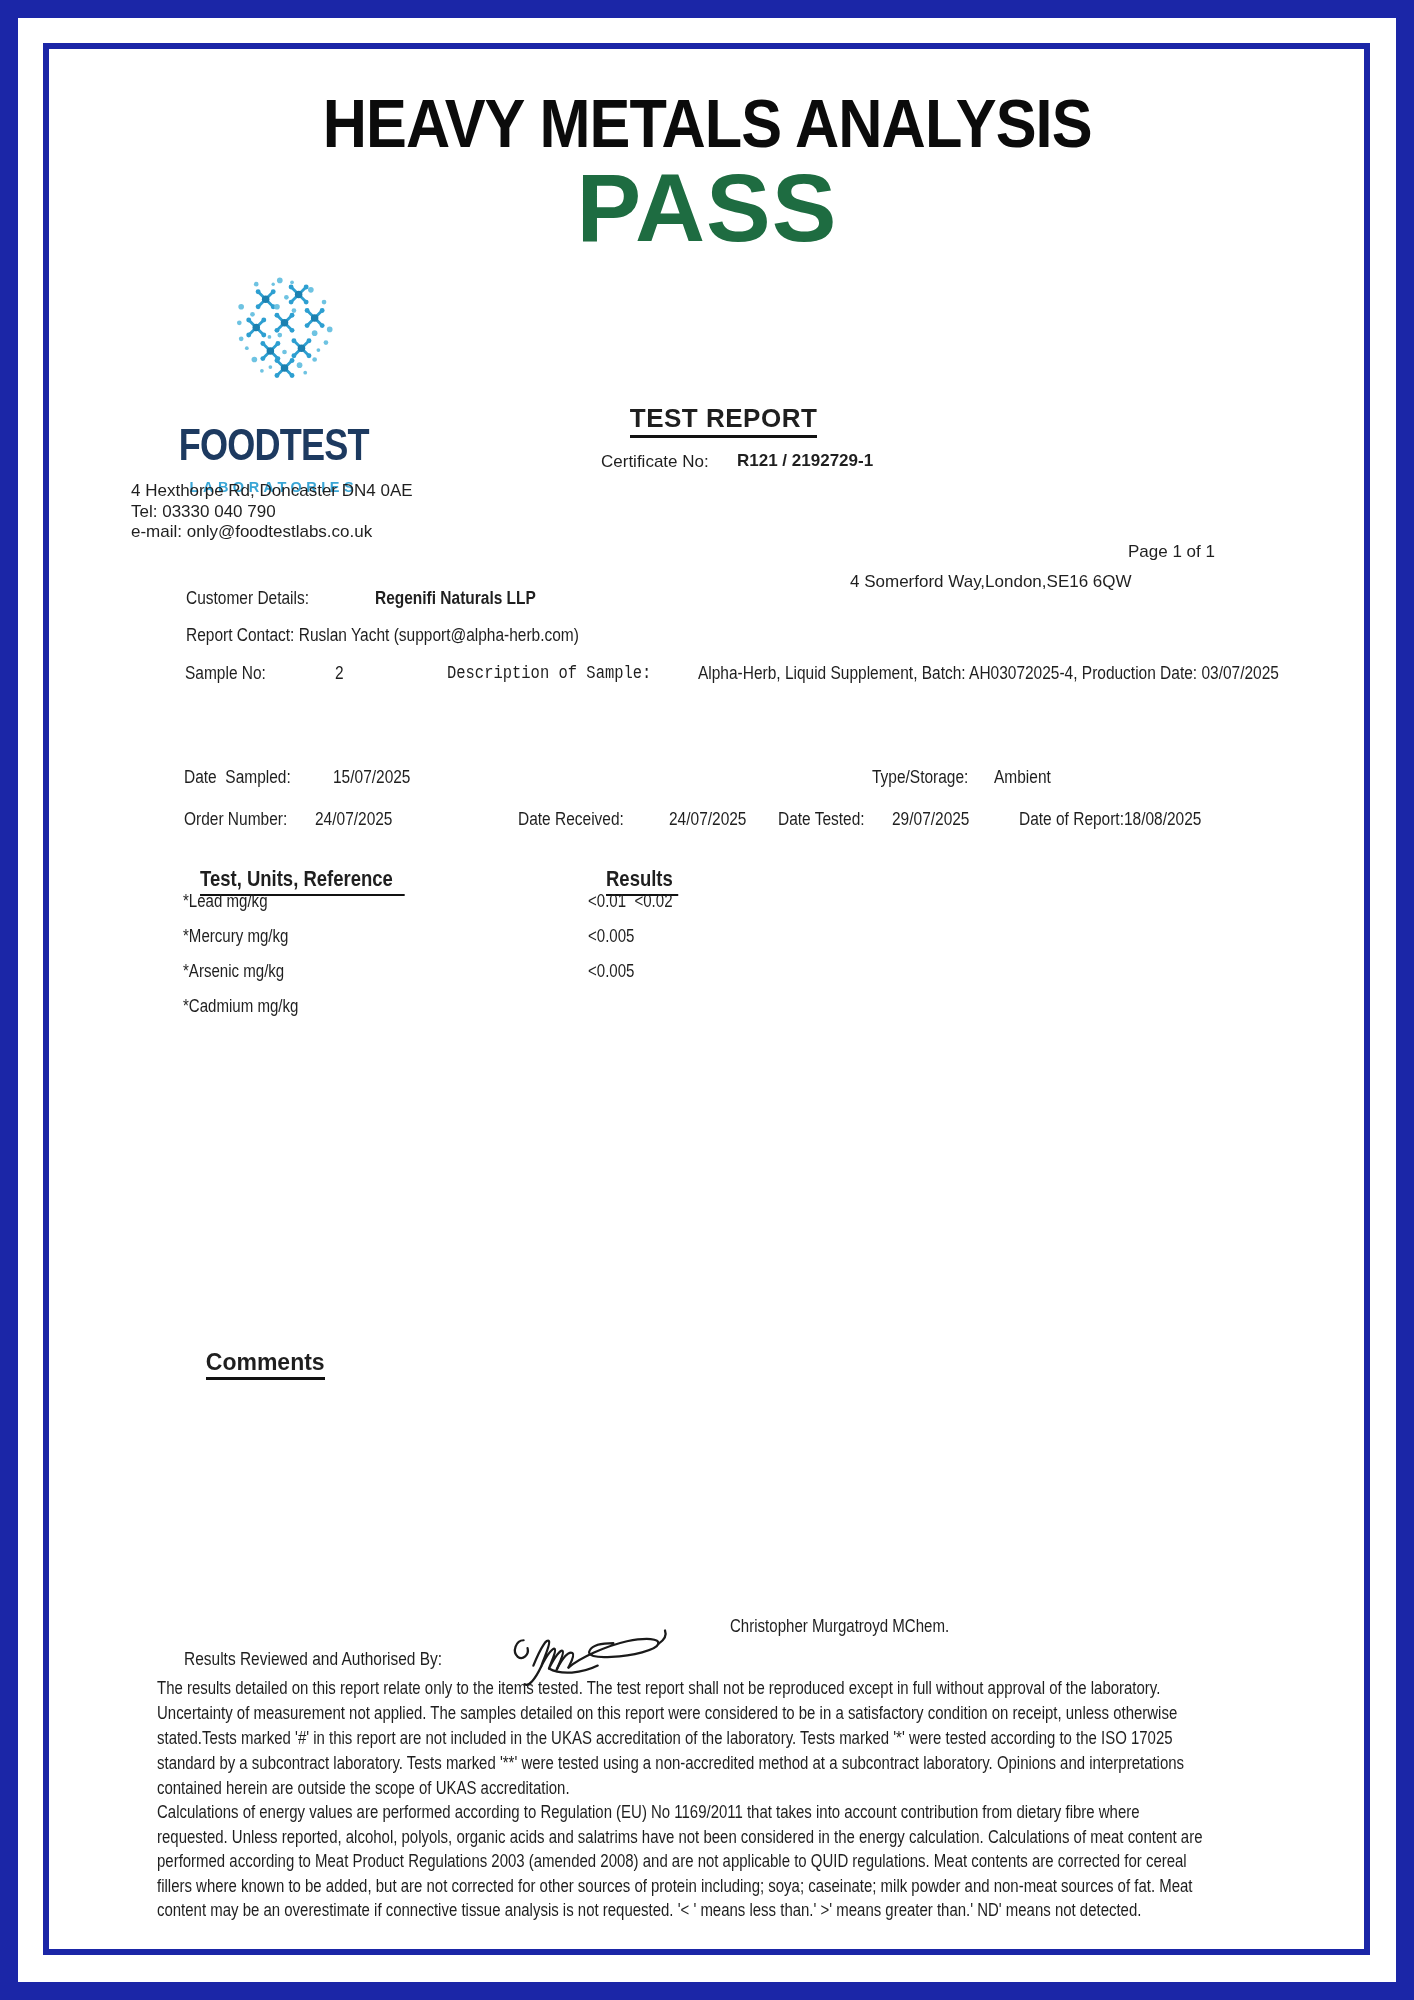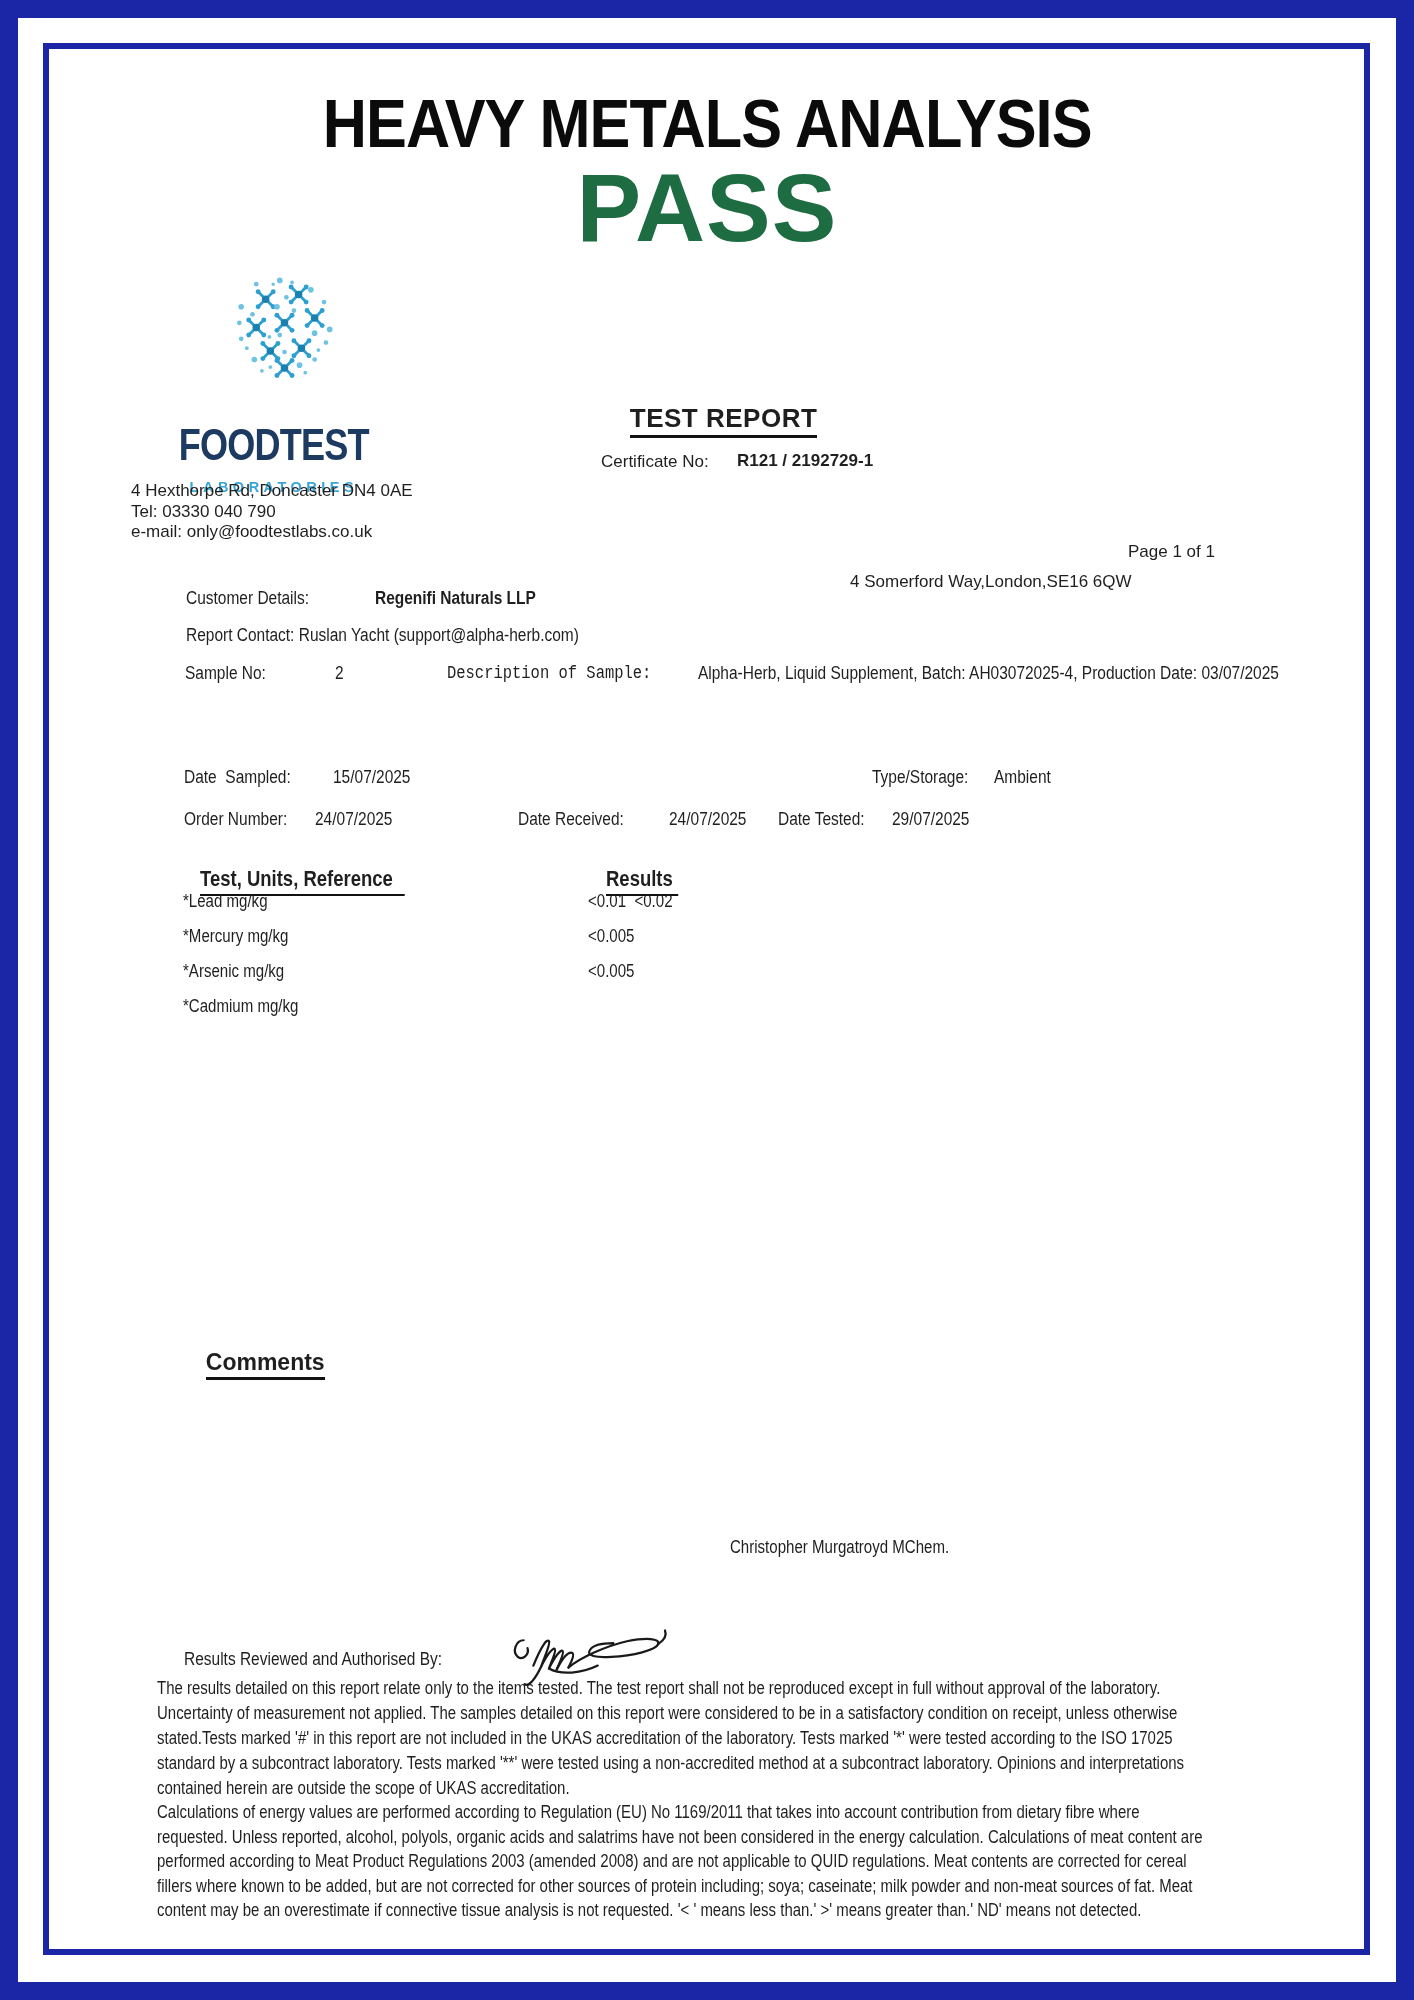--- a/index.html
+++ b/index.html
@@ -200,20 +200,23 @@
   </div>
   <div class="t" style="left:651px; top:791px;">
     <span class="cond lbl">24/07/2025</span>
   </div>
   <div class="t" style="left:760px; top:791px;">
     <span class="cond lbl">Date Tested:</span>
   </div>
   <div class="t" style="left:874px; top:791px;">
     <span class="cond lbl">29/07/2025</span>
   </div>
+  <div class="t" style="left:1001px; top:791px;">
+    <span class="cond lbl"><span>Date of Report:</span><span>18/08/2025</span></span>
+  </div>
 
   <div class="t" style="left:182px; top:849px;">
     <span class="cond table-h hdr-underline" style="padding-right:14px;">Test, Units, Reference</span>
   </div>
   <div class="t" style="left:588px; top:849px;">
     <span class="cond table-h hdr-underline" style="padding-right:6px;">Results</span>
   </div>
 
   <div class="t" style="left:183px; top:891px;"><span class="cond cell">*Lead mg/kg</span></div>
   <div class="t" style="left:588px; top:891px;"><span class="cond cell">&lt;0.01  &lt;0.02</span></div>
@@ -240,19 +243,19 @@
         <path d="M20,30 C12,30 8,42 14,47 C19,51 26,45 24,38"></path>
         <path d="M30,56 C38,36 44,28 46,31 C48,34 40,50 38,57 C44,45 50,37 52,39 C54,41 48,53 46,59 C52,47 58,39 60,41 C62,43 56,55 54,60"></path>
         <path d="M54,60 C60,48 66,41 70,43 C73,45 68,54 66,58"></path>
         <path d="M38,57 C32,70 25,78 21,75"></path>
         <path d="M66,58 C78,48 104,36 126,31 C146,27 160,28 158,34 C156,40 132,46 110,47 C94,48 84,46 88,40 C91,35 102,33 112,33"></path>
         <path d="M158,34 C164,30 167,25 165,20"></path>
         <path d="M46,59 C58,66 80,64 96,56"></path>
       </g>
     </svg>
   </div>
-  <div class="t" style="left:712px; top:1521px;">
+  <div class="t" style="left:712px; top:1600px;">
     <span class="cond sig-name">Christopher Murgatroyd MChem.</span>
   </div>
 
   <div class="legal" style="top:1676px;">The results detailed on this report relate only to the items tested. The test report shall not be reproduced except in full without approval of the laboratory. Uncertainty of measurement not applied. The samples detailed on this report were considered to be in a satisfactory condition on receipt, unless otherwise stated.Tests marked '#' in this report are not included in the UKAS accreditation of the laboratory. Tests marked '*' were tested according to the ISO 17025 standard by a subcontract laboratory. Tests marked '**' were tested using a non-accredited method at a subcontract laboratory. Opinions and interpretations contained herein are outside the scope of UKAS accreditation.</div>
   <div class="legal" style="top:1800px; line-height:24.5px;">Calculations of energy values are performed according to Regulation (EU) No 1169/2011 that takes into account contribution from dietary fibre where requested. Unless reported, alcohol, polyols, organic acids and salatrims have not been considered in the energy calculation. Calculations of meat content are performed according to Meat Product Regulations 2003 (amended 2008) and are not applicable to QUID regulations. Meat contents are corrected for cereal fillers where known to be added, but are not corrected for other sources of protein including; soya; caseinate; milk powder and non-meat sources of fat. Meat content may be an overestimate if connective tissue analysis is not requested. '&lt; ' means less than.' &gt;' means greater than.' ND' means not detected.</div>
 </div>
 
 </body></html>

